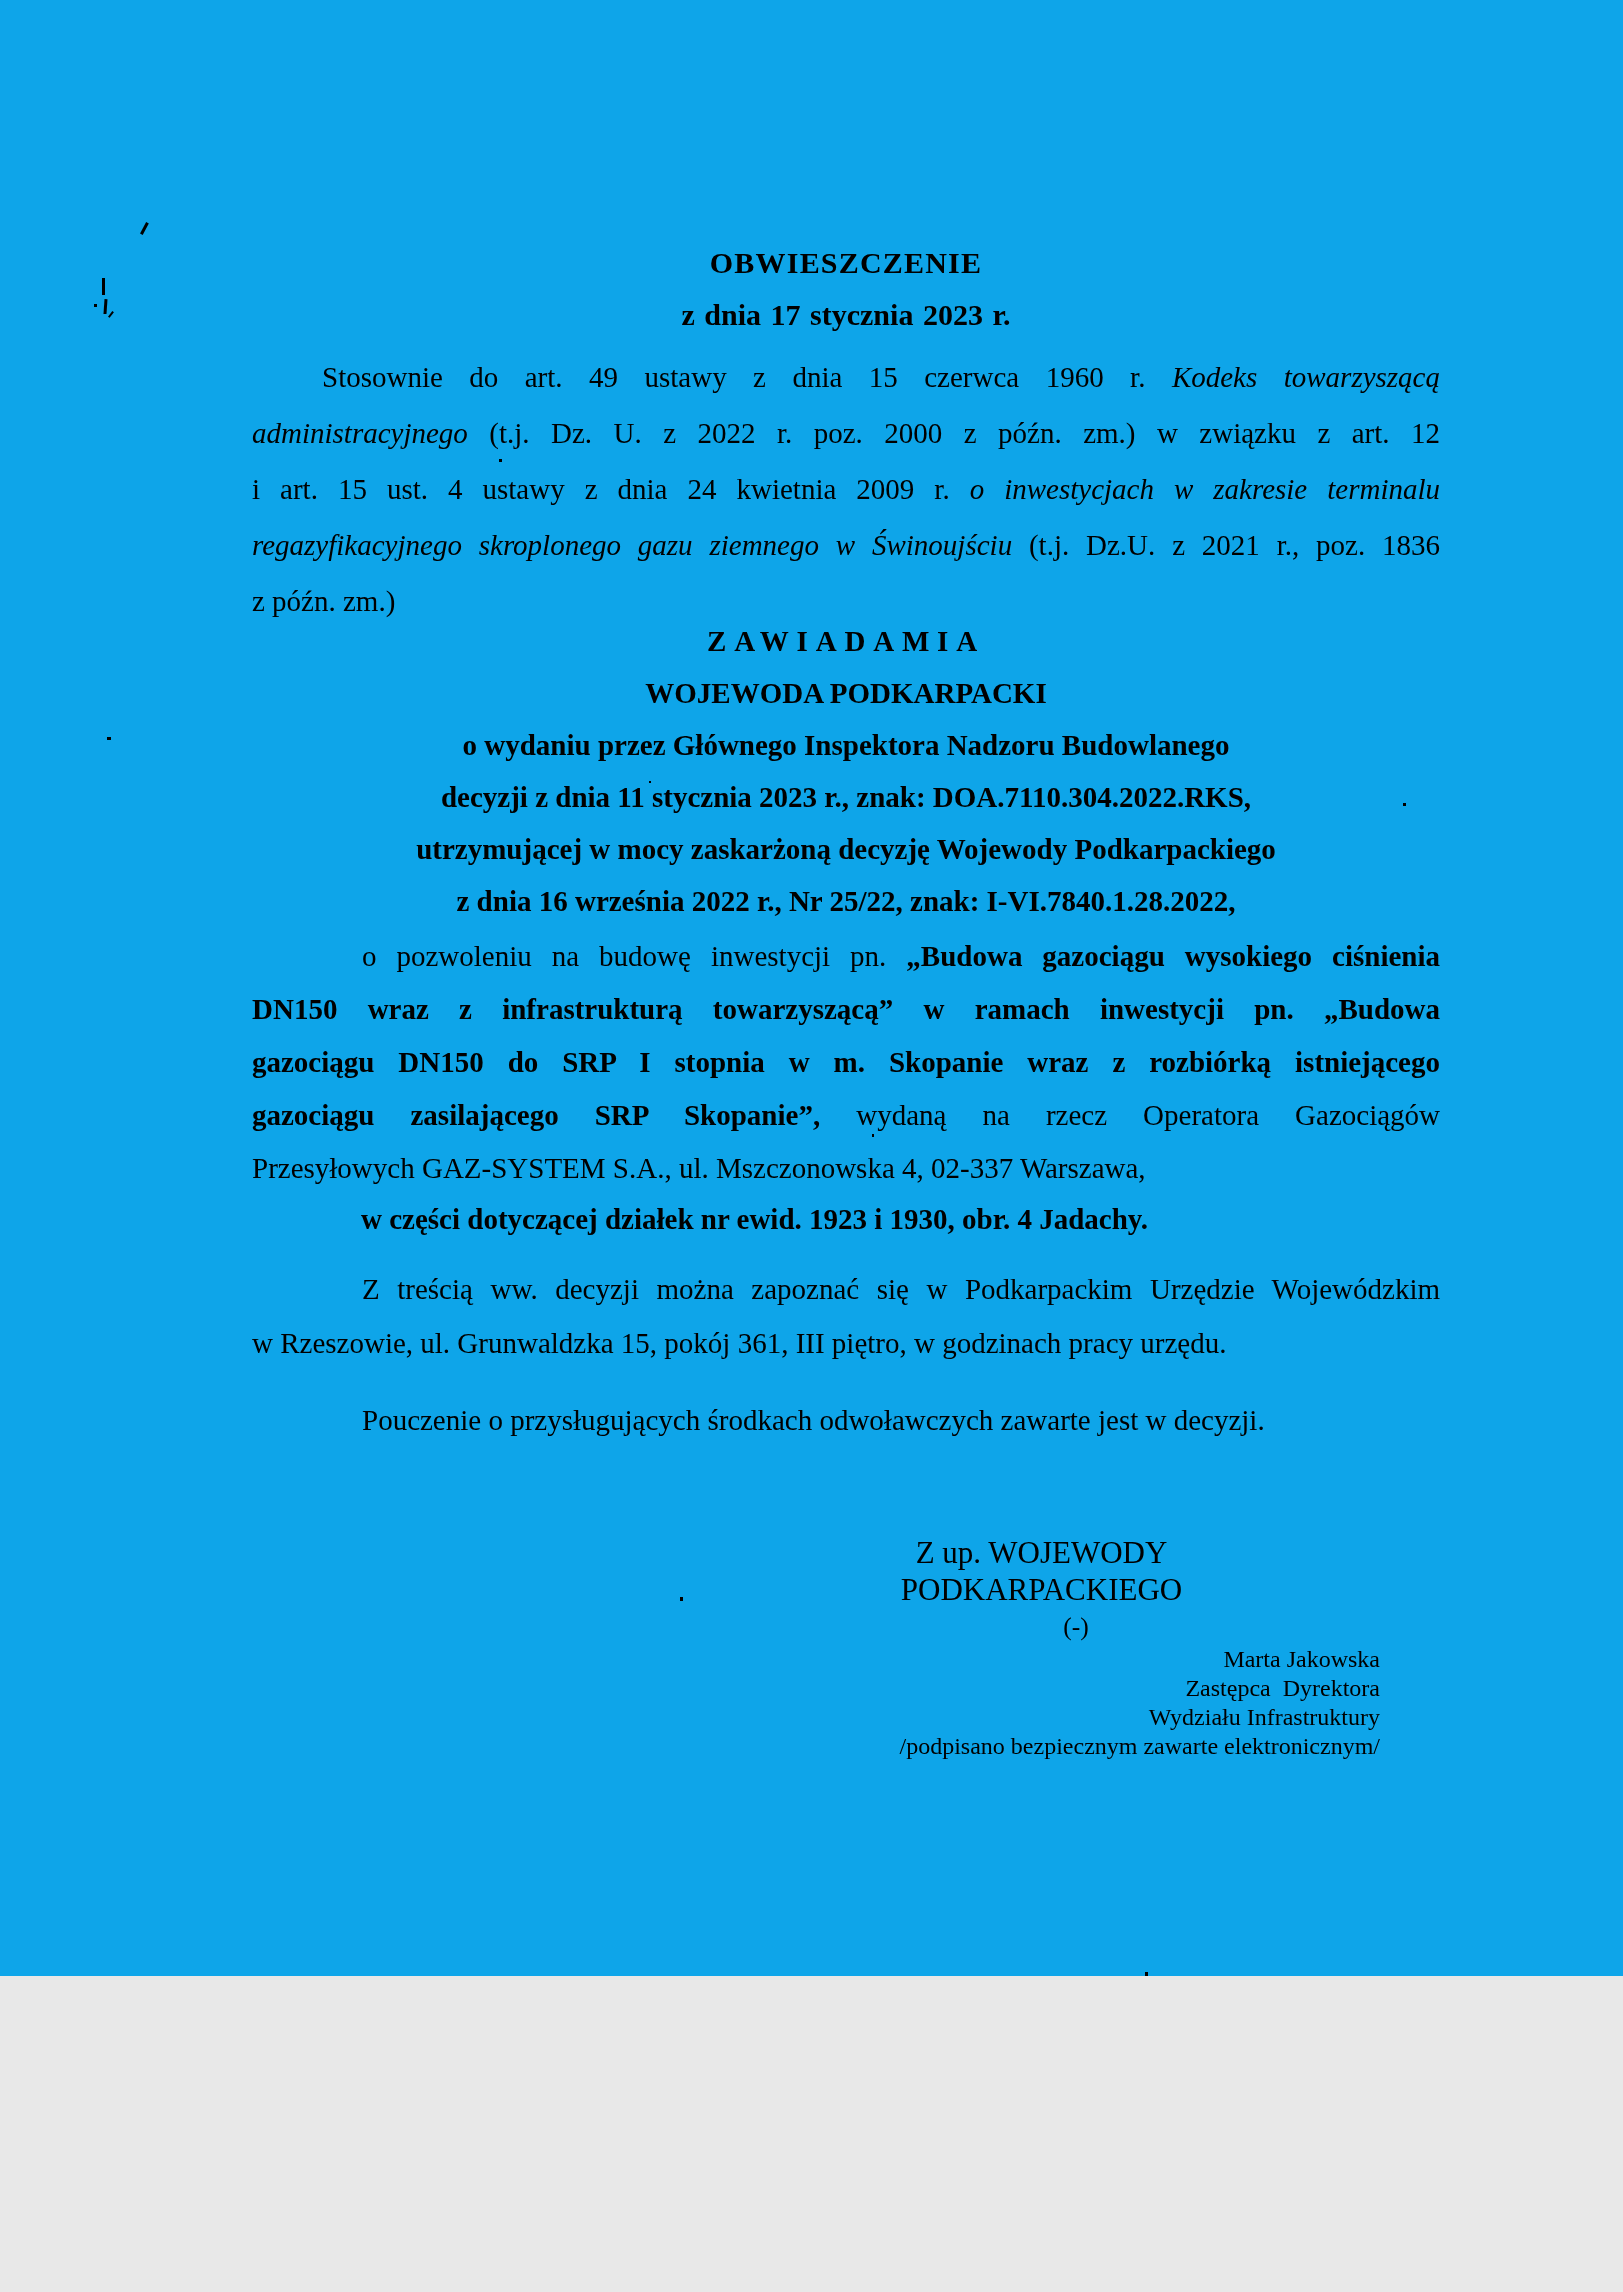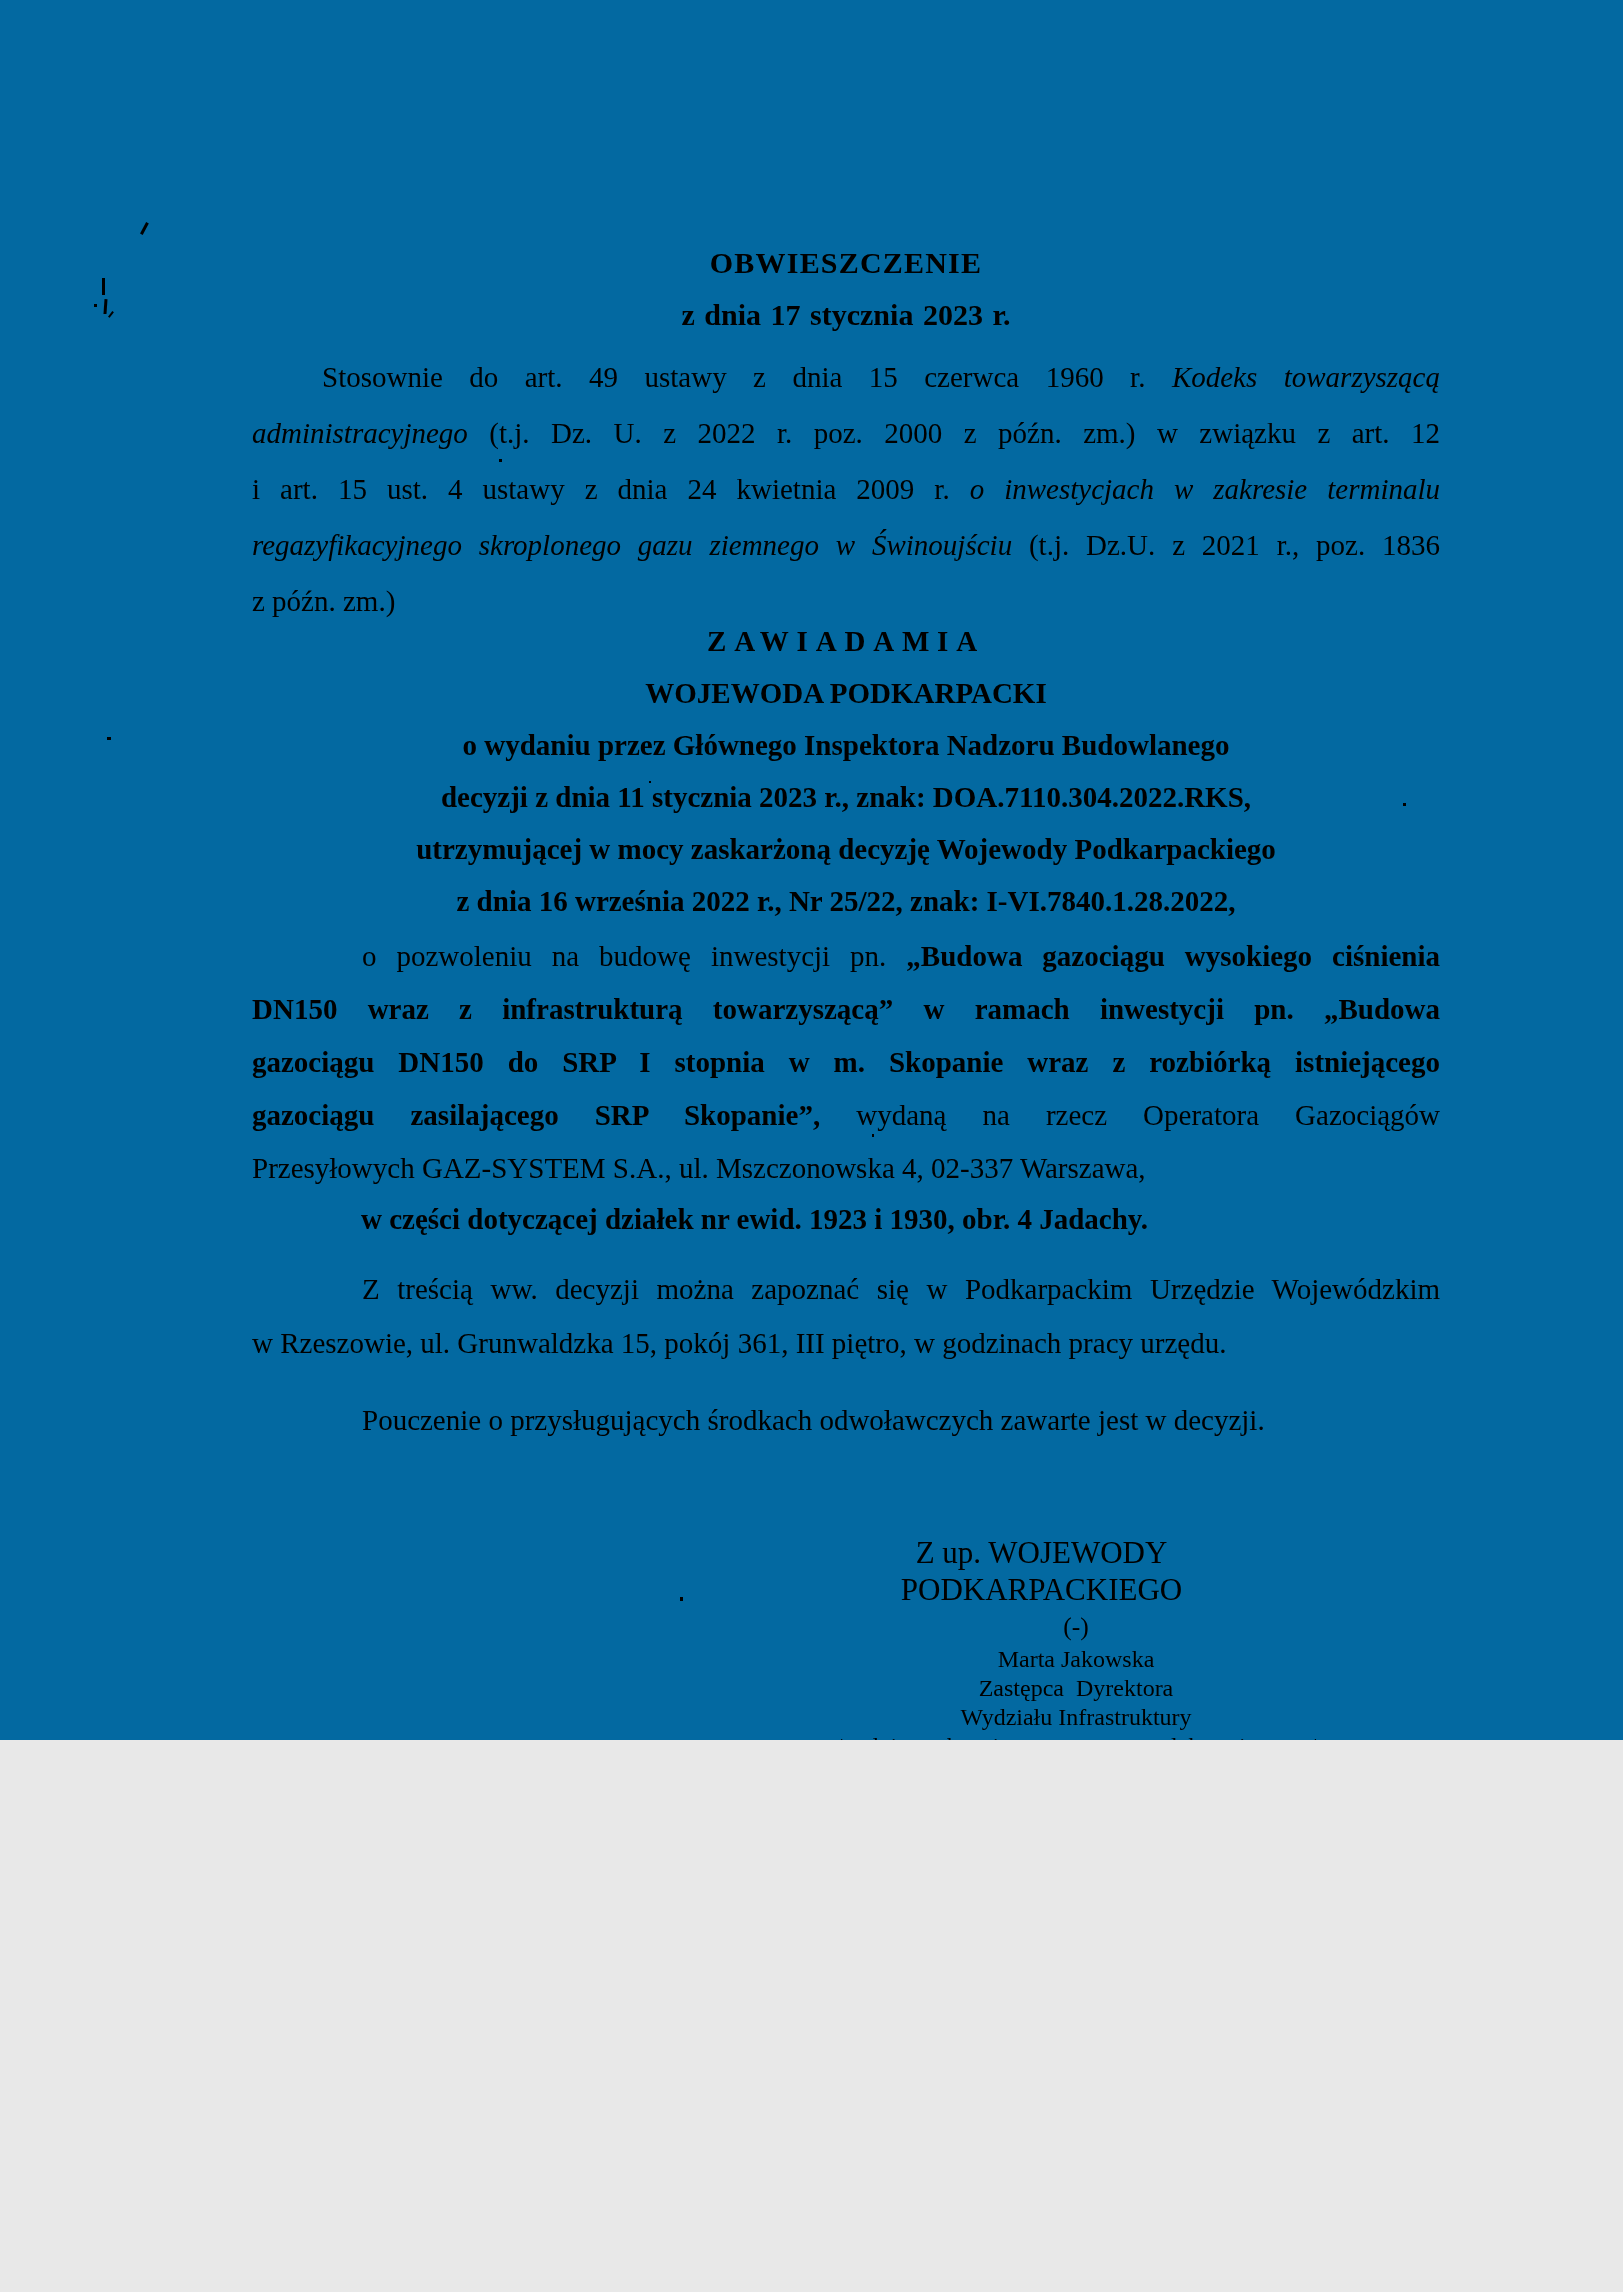--- a/index.html
+++ b/index.html
@@ -1,21 +1,21 @@
 <!DOCTYPE html>
 <html lang="pl"><head>
 <meta charset="utf-8">
 <style>
   html, body { margin: 0; padding: 0; background: #e8e8e8; }
   .page {
     position: relative;
     width: 1623px;
-    height: 1740px;
+    height: 1976px;
     margin: 0 auto;
-    background: #0369a1;
+    background: #0ea5e9;
     color: #000000;
     font-family: "Liberation Serif", "DejaVu Serif", serif;
     overflow: hidden;
   }
   .block { position: absolute; left: 252px; width: 1188px; }
 
   .title {
     top: 246px;
     text-align: center;
     font-size: 30px;
@@ -61,21 +61,21 @@
     width: 608px;
     text-align: center;
   }
   .sig-line1 {
     font-size: 31px;
     line-height: 37px;
     margin-right: 69px;
     white-space: pre-wrap;
   }
   .sig-line2 { font-size: 25.5px; line-height: 37px; }
-  .sig-rest  { font-size: 24px; line-height: 29px; white-space: pre-wrap; }
+  .sig-rest  { font-size: 24px; line-height: 29px; white-space: pre-wrap; text-align: right; }
 
   .artifact { position: absolute; background: #000; }
 </style>
 </head>
 <body>
 
 <div class="page">
 
   <div class="artifact" style="left:143px; top:222px; width:2.9px; height:12.7px; transform:rotate(28deg);"></div>
   <div class="artifact" style="left:102px; top:278px; width:2.9px; height:16.7px;"></div>

